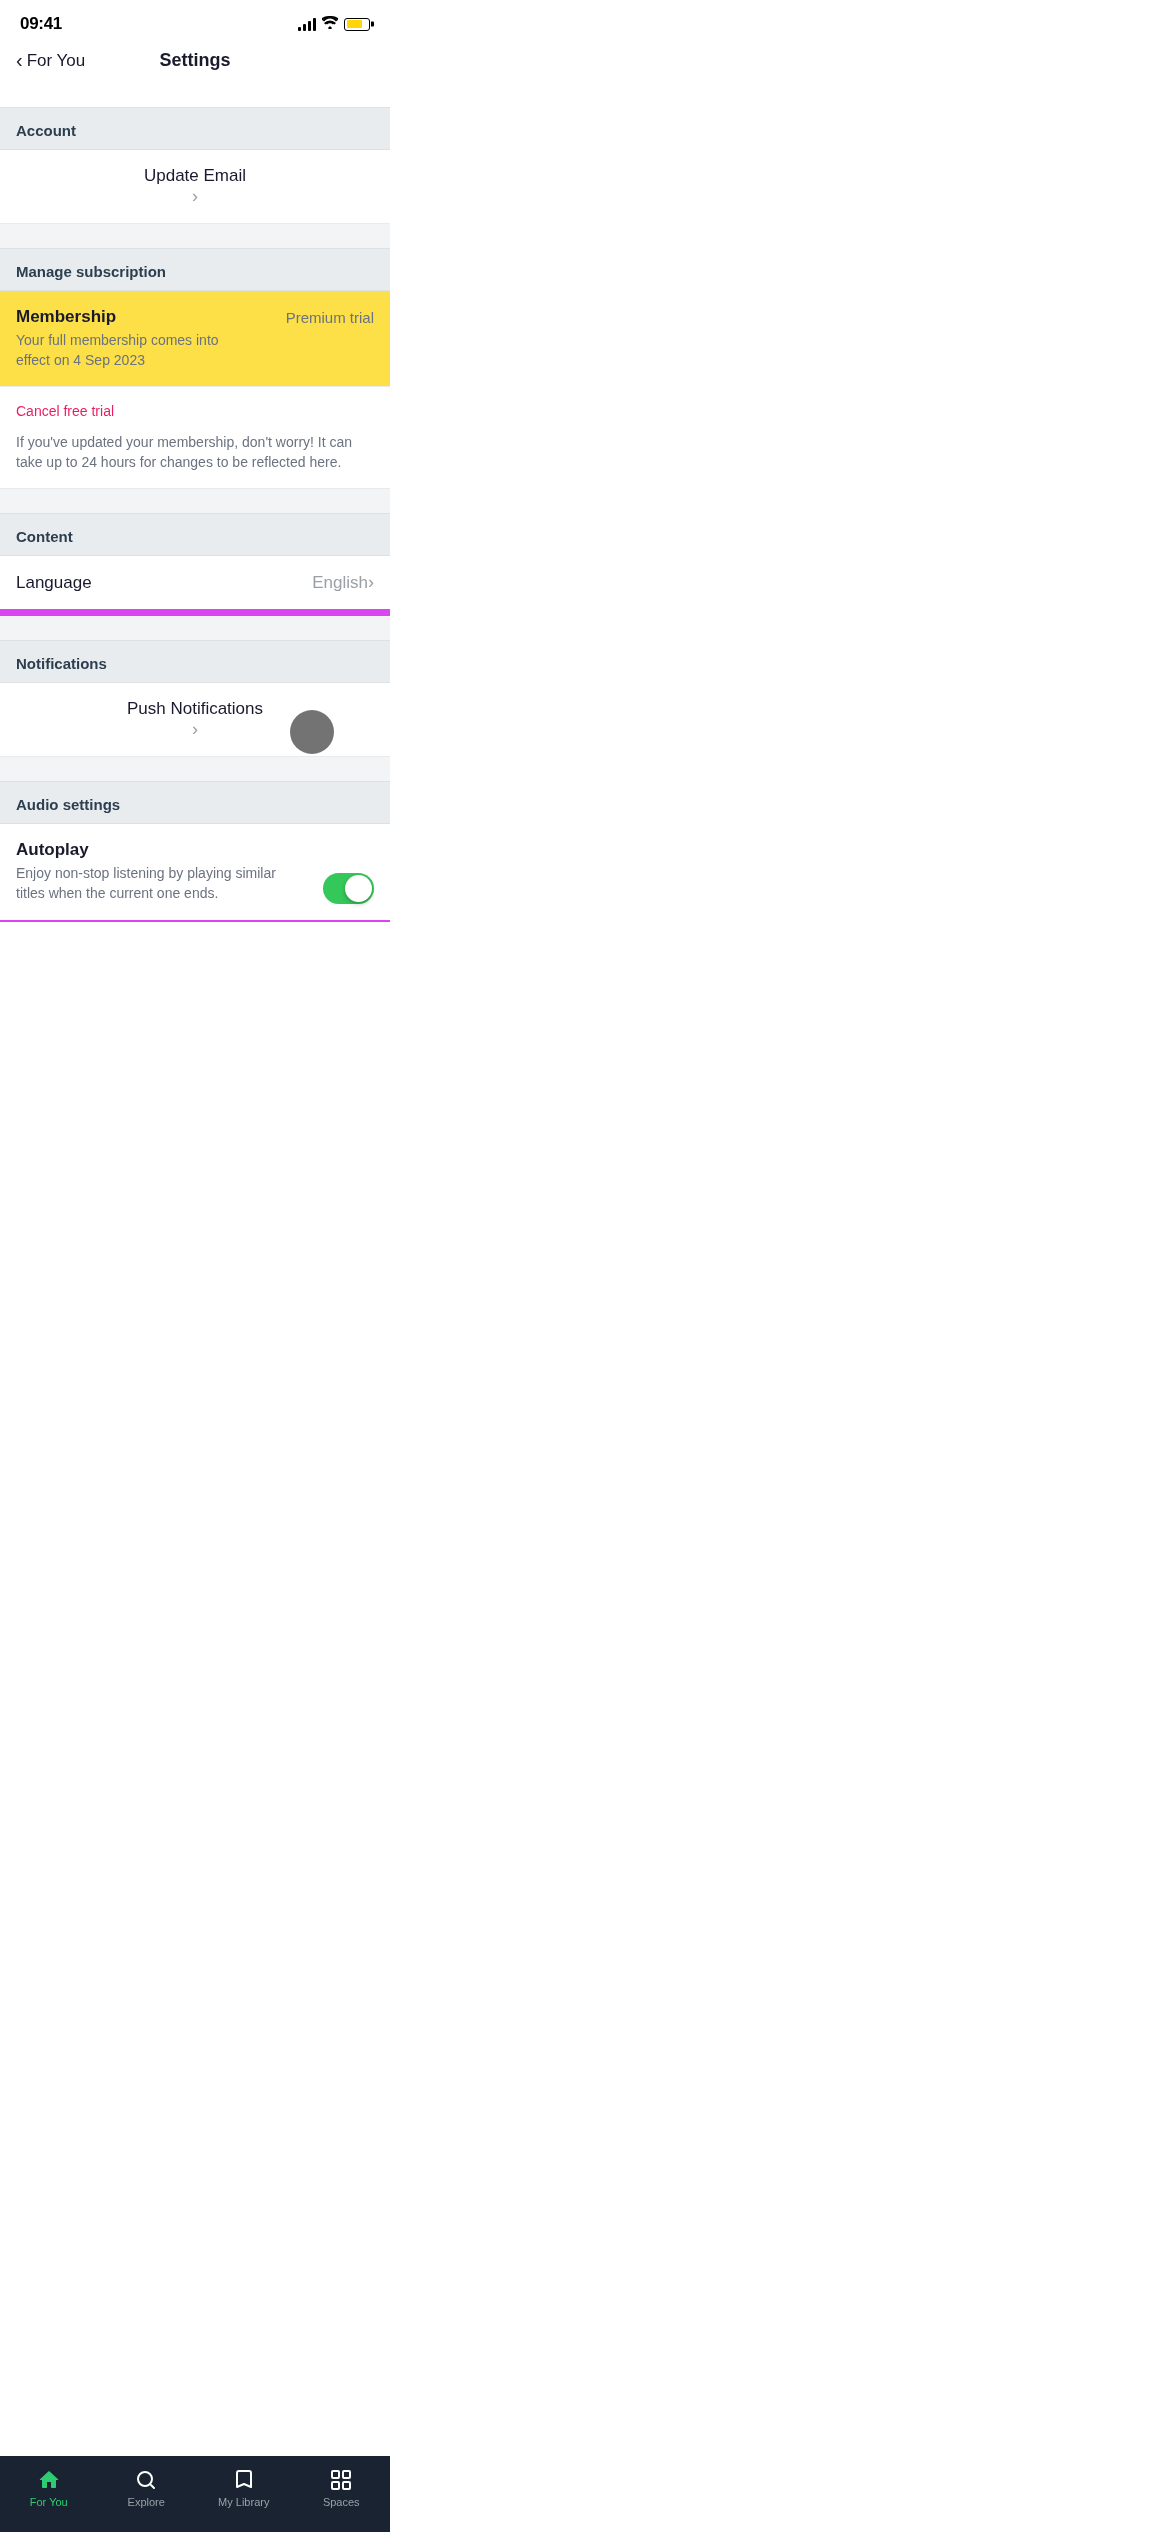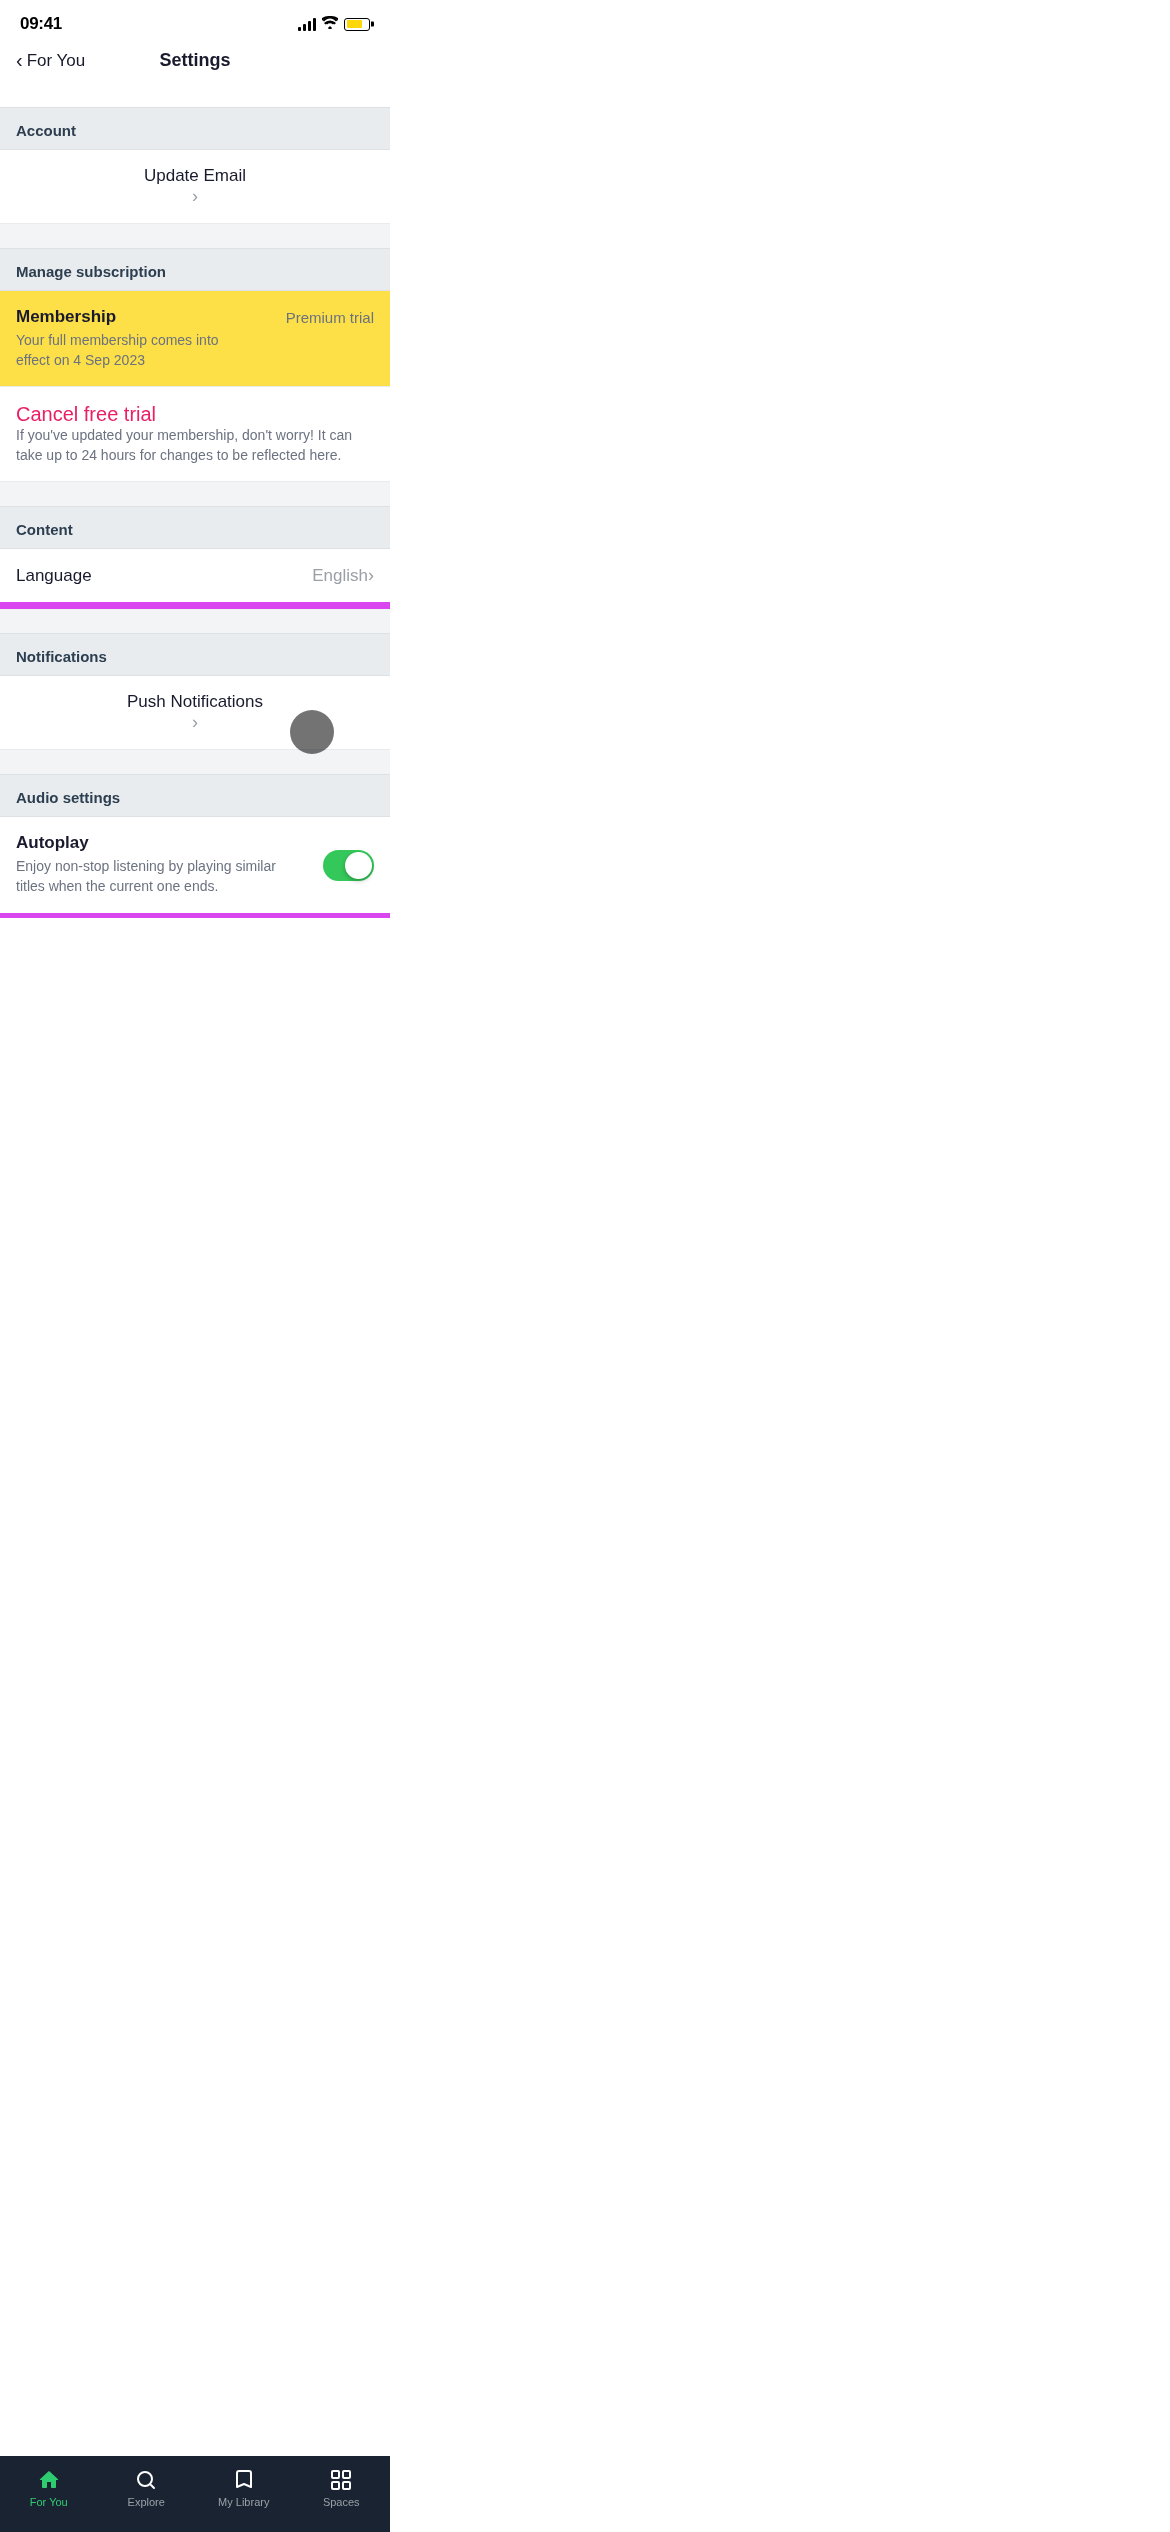--- a/index.html
+++ b/index.html
@@ -181,24 +181,24 @@
       padding-top: 2px;
     }
 
     
     .cancel-row {
       background: #fff;
       padding: 16px 16px;
       border-bottom: 1px solid #e8eaec;
     }
     .cancel-title {
-      font-size: 20px;
+      font-size: 14px;
       font-weight: 500;
       color: #e91e63;
-      margin-bottom: 0;
+      margin-bottom: 14px;
       cursor: pointer;
     }
     .cancel-desc {
       font-size: 14px;
       color: #6b7280;
       line-height: 1.4;
     }
 
     
     .language-row {
@@ -221,23 +221,23 @@
     }
     .language-value {
       font-size: 17px;
       color: #9aa0a6;
     }
 
     
     .audio-row {
       background: #fff;
       padding: 16px 16px;
-      border-bottom: 5px solid #d946ef;
-      display: flex;
-      align-items: center;
+      border-bottom: 2px solid #d946ef;
+      display: flex;
+      align-items: flex-end;
       justify-content: space-between;
     }
     .audio-row-text {}
     .audio-row-title {
       font-size: 17px;
       font-weight: 600;
       color: #1a1a2e;
       margin-bottom: 4px;
     }
     .audio-row-desc {

